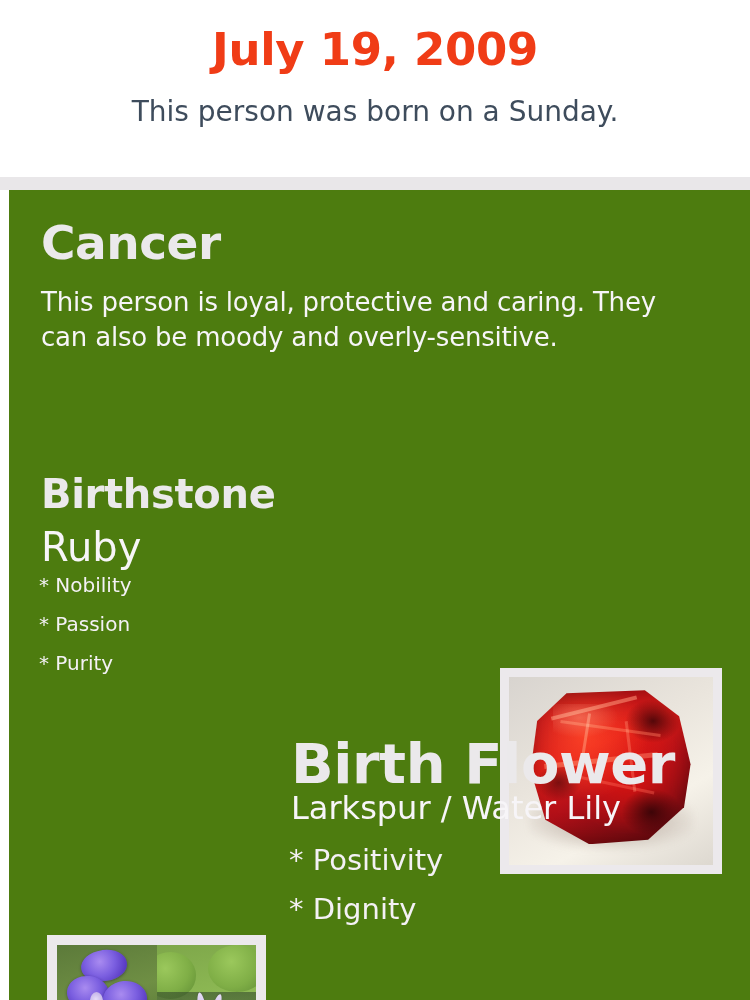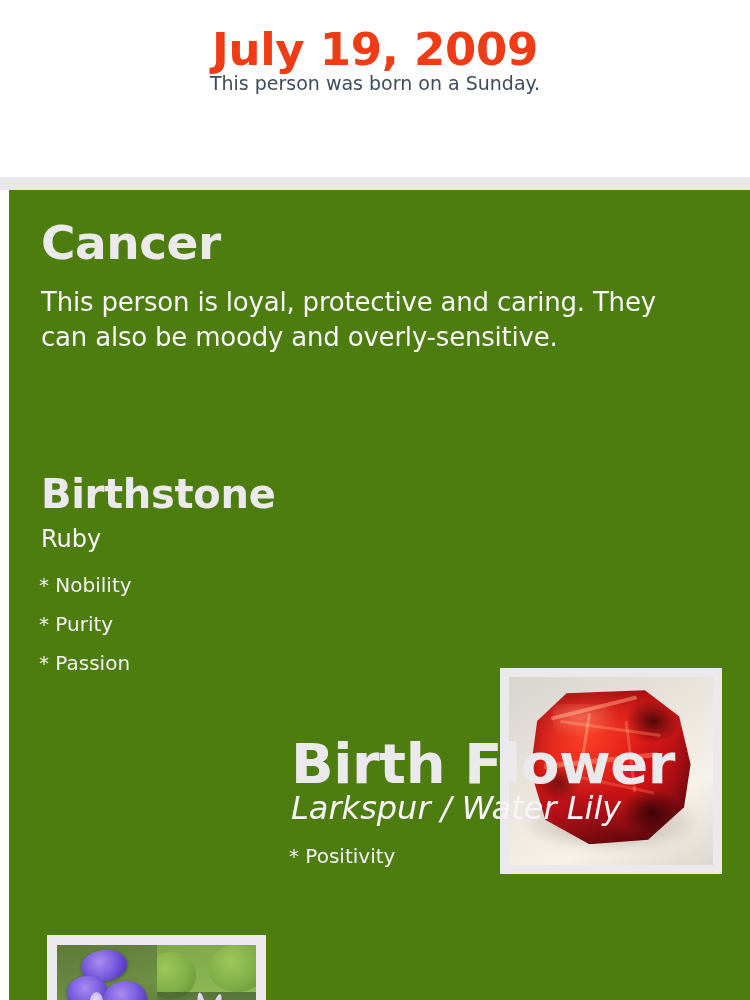--- a/index.html
+++ b/index.html
@@ -28,24 +28,24 @@
     line-height:1.05;
   }
   .site-summary {
     font-size:27px;
     color:#141414;
     font-weight:normal;
     margin-top:11px;
     line-height:1.1;
   }
   .born-line {
-    font-size:19px;
+    font-size:28px;
     color:#3e4c5c;
     font-weight:normal;
-    margin-top:0;
+    margin-top:24px;
     line-height:1.1;
   }
 
   .divider {
     position:absolute; left:0; top:177px; width:750px; height:13px;
     background:#e9e7e9;
   }
 
   
   .panel {
@@ -69,21 +69,21 @@
 
   
   .stone-title {
     position:absolute; left:32px; top:284px;
     font-size:40px; font-weight:bold;
     color:#ebe9eb; line-height:1.0;
     letter-spacing:-0.3px;
   }
   .stone-name {
     position:absolute; left:32px; top:337px;
-    font-size:24px; font-weight:normal;
+    font-size:40px; font-weight:normal;
     color:#f7f5f8; line-height:1.0;
   }
   .stone-traits {
     position:absolute; left:30px; top:385px;
     list-style:none;
   }
   .stone-traits li {
     font-size:20px; color:#f4f1f5;
     line-height:1.0; margin-bottom:19px;
     white-space:nowrap;
@@ -203,28 +203,28 @@
   
   .flower-title {
     position:absolute; left:282px; top:546px;
     font-size:56px; font-weight:bold;
     color:#ebe9eb; line-height:1.0;
     letter-spacing:-0.4px;
   }
   .flower-name {
     position:absolute; left:282px; top:602px;
     font-size:32px; font-weight:normal;
-    color:#f7f5f8; line-height:1.0;font-style:italic;
+    color:#f7f5f8; line-height:1.0;
   }
   .flower-traits {
     position:absolute; left:280px; top:656px;
     list-style:none;
   }
   .flower-traits li {
-    font-size:20px; color:#f4f1f5;
+    font-size:29px; color:#f4f1f5;
     line-height:1.0; margin-bottom:20px;
     white-space:nowrap;
   }
 </style>
 </head>
 <body>
 
 <div class="page">
 
   <div class="header">
@@ -236,22 +236,22 @@
 
   <div class="panel">
 
     <div class="zodiac-title">Cancer</div>
     <div class="zodiac-desc">This person is loyal, protective and caring. They can also be moody and overly-sensitive.</div>
 
     <div class="stone-title">Birthstone</div>
     <div class="stone-name">Ruby</div>
     <ul class="stone-traits">
       <li>* Nobility</li>
+      <li>* Passion</li>
       <li>* Purity</li>
-      <li>* Passion</li>
     </ul>
 
     <div class="gem-frame">
       <div class="gem-inner">
         <div class="gem-shadow"></div>
         <div class="gem-body">
           <div class="gem-hi"></div>
           <div class="gem-dark1"></div>
           <div class="gem-dark2"></div>
           <div class="gem-dark3"></div>
@@ -291,16 +291,17 @@
 
         </div>
 
       </div>
     </div>
 
     <div class="flower-title">Birth Flower</div>
     <div class="flower-name">Larkspur / Water Lily</div>
     <ul class="flower-traits">
       <li>* Positivity</li>
+      <li>* Dignity</li>
     </ul>
 
   </div>
 </div>
 
 </body></html>

